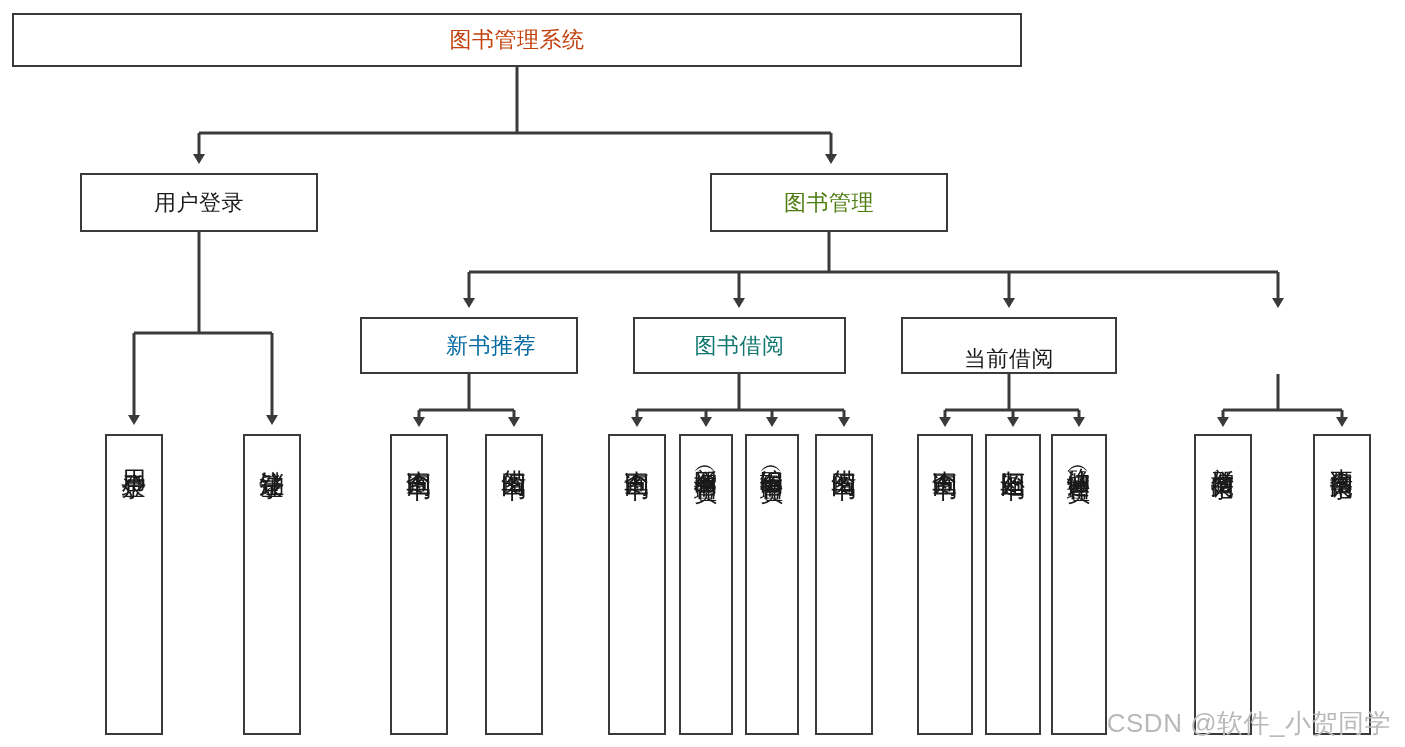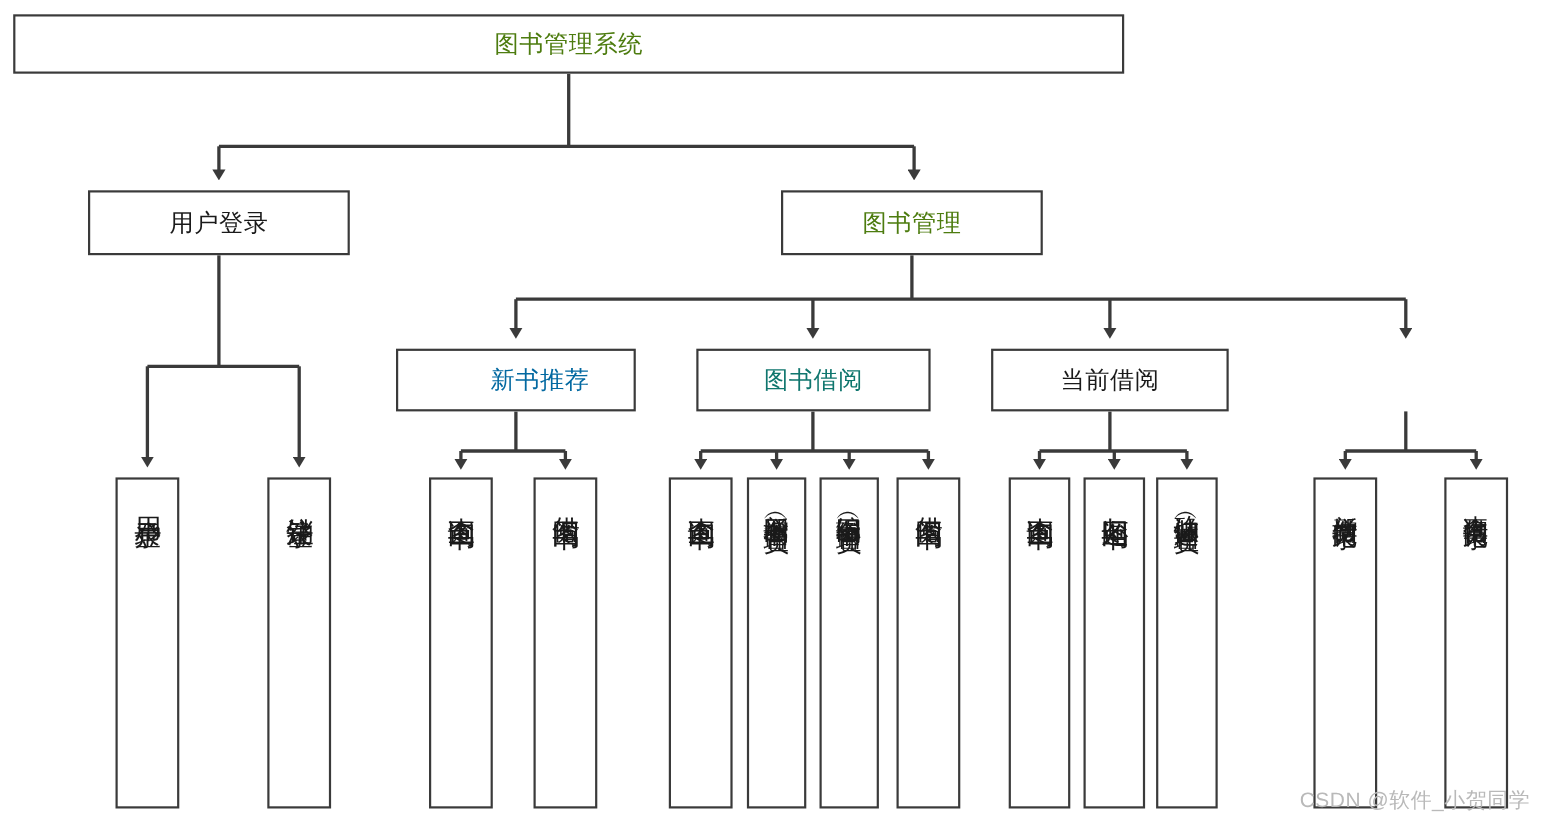--- a/index.html
+++ b/index.html
@@ -58,21 +58,21 @@
     letter-spacing: 2px;
     white-space: nowrap;
   }
   .node.v.small .txt {
     font-size: 23px;
   }
   #watermark {
     position: absolute;
     right: 14px;
     bottom: 6px;
-    font-size: 19px;
+    font-size: 26px;
     color: #b9b9b9;
     z-index: 5;
     white-space: nowrap;
     letter-spacing: 0.5px;
   }
 </style>
 </head>
 <body>
 
 <div id="canvas">
@@ -120,38 +120,38 @@
       <path d="M1013,410 L1013,418" marker-end="url(#arrow)"></path>
       <path d="M1079,410 L1079,418" marker-end="url(#arrow)"></path>
 
       <path d="M1278,374 L1278,410"></path>
       <path d="M1223,410 L1342,410"></path>
       <path d="M1223,410 L1223,418" marker-end="url(#arrow)"></path>
       <path d="M1342,410 L1342,418" marker-end="url(#arrow)"></path>
     </g>
   </svg>
 
-  <div class="node h" style="left: 12px; top: 13px; width: 1010px; height: 54px; border-color: rgb(58, 58, 58); background: rgb(255, 255, 255); color: #4d7c0f;">
+  <div class="node h" style="left: 12px; top: 13px; width: 1010px; height: 54px; border-color: rgb(58, 58, 58); background: rgb(255, 255, 255); color: #c2410c;">
     <span class="txt">图书管理系统</span>
   </div>
 
   <div class="node h" style="left: 80px; top: 173px; width: 238px; height: 59px; border-color: rgb(58, 58, 58); background: rgb(255, 255, 255); color: rgb(26, 26, 26);">
     <span class="txt">用户登录</span>
   </div>
   <div class="node h" style="left: 710px; top: 173px; width: 238px; height: 59px; border-color: rgb(58, 58, 58); background: rgb(255, 255, 255); color: #4d7c0f;">
     <span class="txt">图书管理</span>
   </div>
 
   <div class="node h" style="left: 360px; top: 317px; width: 218px; height: 57px; border-color: rgb(58, 58, 58); background: rgb(255, 255, 255); color: #0369a1; padding-left: 44px;">
     <span class="txt">新书推荐</span>
   </div>
   <div class="node h" style="left: 633px; top: 317px; width: 213px; height: 57px; border-color: rgb(58, 58, 58); background: rgb(255, 255, 255); color: #0f766e;">
     <span class="txt">图书借阅</span>
   </div>
-  <div class="node h" style="left: 901px; top: 317px; width: 216px; height: 57px; border-color: rgb(58, 58, 58); background: rgb(255, 255, 255); color: rgb(26, 26, 26);">
+  <div class="node h" style="left: 901px; top: 317px; width: 216px; height: 57px; border-color: rgb(58, 58, 58); background: rgb(255, 255, 255); color: rgb(26, 26, 26); align-items: flex-end;">
     <span class="txt">当前借阅</span>
   </div>
 
   <div class="node v" style="left: 105px; top: 434px; width: 58px; height: 301px; border-color: rgb(58, 58, 58); background: rgb(255, 255, 255); color: rgb(26, 26, 26);">
     <span class="txt">用户登录</span>
   </div>
   <div class="node v" style="left: 243px; top: 434px; width: 58px; height: 301px; border-color: rgb(58, 58, 58); background: rgb(255, 255, 255); color: rgb(26, 26, 26);">
     <span class="txt">注销登录</span>
   </div>
   <div class="node v" style="left: 390px; top: 434px; width: 58px; height: 301px; border-color: rgb(58, 58, 58); background: rgb(255, 255, 255); color: rgb(26, 26, 26);">

